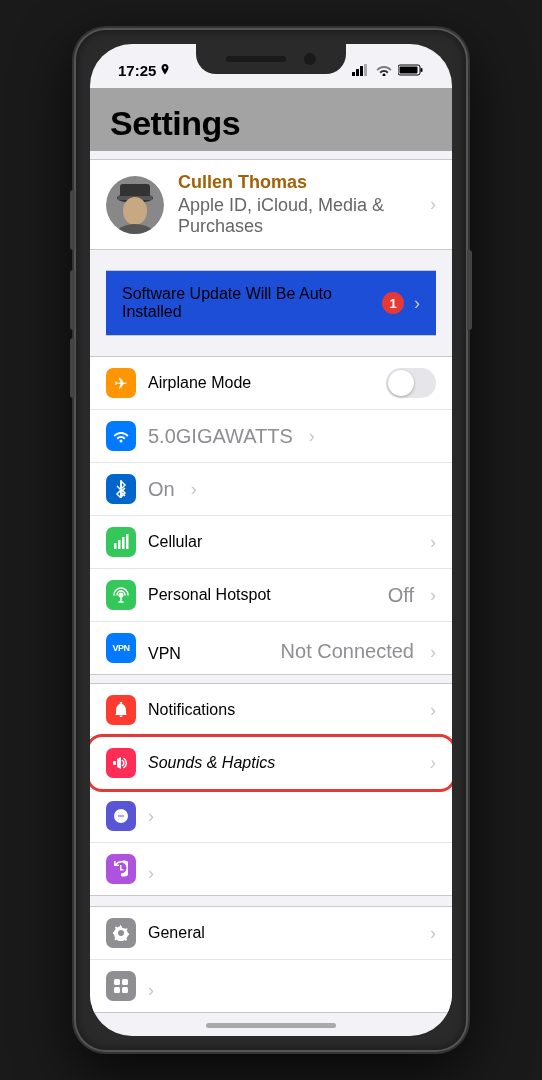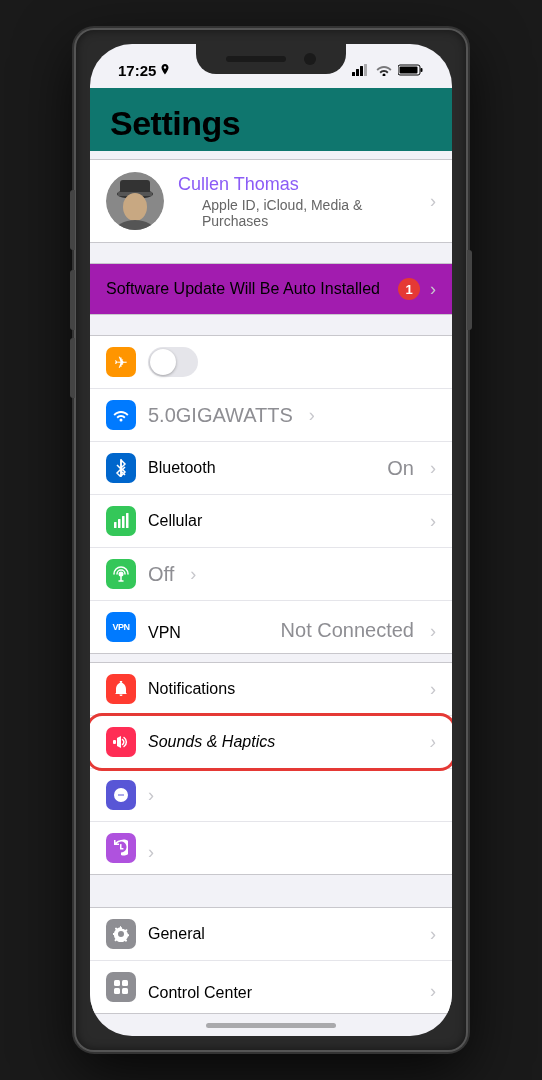--- a/index.html
+++ b/index.html
@@ -11,21 +11,21 @@
       justify-content: center;
       align-items: center;
       font-family: -apple-system, 'SF Pro Display', 'Helvetica Neue', Arial, sans-serif;
       overflow: hidden;
     }
 
     .phone-outer {
       width: 390px;
       height: 1020px;
       background: #2a2a2a;
-      border-radius: 18px;
+      border-radius: 30px;
       position: relative;
       box-shadow:
         0 0 0 2px #555,
         0 0 0 4px #333,
         inset 0 0 10px rgba(0,0,0,0.5),
         0 20px 60px rgba(0,0,0,0.8);
     }
 
     
     .phone-outer::before {
@@ -123,21 +123,21 @@
       height: calc(100% - 44px);
       overflow-y: auto;
       overflow-x: hidden;
       scrollbar-width: none;
     }
     .screen-content::-webkit-scrollbar { display: none; }
 
     
     .settings-header {
       padding: 16px 20px 8px 20px;
-      background: #0f766e;
+      background: #a3a3a3;
     }
     .settings-title {
       font-size: 34px;
       font-weight: 700;
       color: #000;
       letter-spacing: -0.5px;
     }
 
     
     .profile-section {
@@ -160,38 +160,37 @@
       display: flex;
       align-items: center;
       justify-content: center;
     }
     
     .profile-info {
       flex: 1;
     }
     .profile-name {
       font-size: 18px;
-      font-weight: 400;
-      color: #8b5cf6;
+      font-weight: 700;
+      color: #a16207;
     }
     .profile-sub {
-      font-size: 14px;
+      font-size: 18px;
       color: #666;
       margin-top: 2px;
-      margin-left: 24px;
     }
     .chevron {
       color: #c7c7cc;
       font-size: 18px;
     }
 
     
     .update-banner {
-      background: #a21caf;
-      margin: 0;
+      background: #1d4ed8;
+      margin: 16px;
       padding: 14px 16px;
       display: flex;
       align-items: center;
       border-bottom: 0.5px solid #c8c7cc;
       border-top: 0.5px solid #c8c7cc;
       gap: 10px;
     }
     .badge-red {
       background: #e53935;
       color: #fff;
@@ -390,20 +389,21 @@
           <span class="row-label">Software Update Will Be Auto Installed</span>
           <div class="badge-red">1</div>
           <span class="chevron">›</span>
         </div>
       </div>
 
       <div class="settings-group" style="margin-top: 20px;">
 
         <div class="settings-row">
           <div class="row-icon bg-orange">✈</div>
+          <span class="row-label">Airplane Mode</span>
           <div class="toggle off">
             <div class="toggle-knob"></div>
           </div>
         </div>
 
         <div class="settings-row">
           <div class="row-icon bg-blue">
             <svg width="18" height="14" viewBox="0 0 18 14" fill="white">
               <path d="M9 10.5a1.5 1.5 0 110 3 1.5 1.5 0 010-3z"></path>
               <path d="M9 7C7.2 7 5.6 7.8 4.5 9l1.4 1.4C6.8 9.5 7.8 9 9 9s2.2.5 3.1 1.4L13.5 9C12.4 7.8 10.8 7 9 7z"></path>
@@ -414,21 +414,20 @@
           <span class="chevron">›</span>
         </div>
 
         <div class="settings-row">
           <div class="row-icon" style="background:#0066CC;">
             <svg width="14" height="18" viewBox="0 0 14 18" fill="white">
               <path d="M7 0L7 12L11 8L7 12L11 16L7 12L7 18L3 14L7 10L3 6L7 10L7 0Z" stroke="white" stroke-width="1.5" fill="none"></path>
               <path d="M7 1V17M7 1L11 5L7 9M7 17L11 13L7 9" stroke="white" stroke-width="1.5" fill="none"></path>
             </svg>
           </div>
-          <span class="row-label">Bluetooth</span>
           <span class="row-value">On</span>
           <span class="chevron">›</span>
         </div>
 
         <div class="settings-row">
           <div class="row-icon bg-green">
             <svg width="16" height="16" viewBox="0 0 16 16" fill="white">
               <rect x="1" y="9" width="2.5" height="6" rx="0.5"></rect>
               <rect x="5" y="6" width="2.5" height="9" rx="0.5"></rect>
               <rect x="9" y="3" width="2.5" height="12" rx="0.5"></rect>
@@ -441,20 +440,21 @@
 
         <div class="settings-row">
           <div class="row-icon bg-green">
             <svg width="18" height="18" viewBox="0 0 18 18" fill="white">
               <circle cx="9" cy="9" r="2.5"></circle>
               <path d="M5 9a4 4 0 018 0" stroke="white" stroke-width="1.5" fill="none" stroke-linecap="round"></path>
               <path d="M2 9a7 7 0 0114 0" stroke="white" stroke-width="1.5" fill="none" stroke-linecap="round"></path>
               <path d="M9 11v5M7 16h4" stroke="white" stroke-width="1.5" stroke-linecap="round"></path>
             </svg>
           </div>
+          <span class="row-label">Personal Hotspot</span>
           <span class="row-value">Off</span>
           <span class="chevron">›</span>
         </div>
 
         <div class="settings-row">
           <div class="row-icon bg-blue" style="font-size: 9px; font-weight: 700; letter-spacing: -0.5px;">VPN</div>
           <span class="row-label">VPN</span>
           <span class="row-value">Not Connected</span>
           <span class="chevron">›</span>
         </div>
@@ -504,42 +504,41 @@
               <path d="M7 1a7 7 0 00-5.5 2.5V1H0v5h5V4.5H2.8A5.5 5.5 0 117 13.5V16a8 8 0 100-15z"></path>
               <rect x="6" y="5" width="1.5" height="5" rx="0.5"></rect>
               <rect x="6" y="9" width="3.5" height="1.5" rx="0.5"></rect>
             </svg>
           </div>
           <span class="chevron">›</span>
         </div>
 
       </div>
 
-      <div class="settings-group" style="margin-top: 32px;">
+      <div class="settings-group" style="margin-top: 10px;">
 
         <div class="settings-row">
           <div class="row-icon bg-gray">
             <svg width="16" height="16" viewBox="0 0 16 16" fill="white">
               <path d="M8 5a3 3 0 100 6A3 3 0 008 5zm0-4a1 1 0 011 1v.8A5 5 0 0112.2 4l.6-.6a1 1 0 011.4 1.4l-.6.6A5 5 0 0115 8.2h.8a1 1 0 010 2H15a5 5 0 01-1.8 3.2l.6.6a1 1 0 01-1.4 1.4l-.6-.6A5 5 0 019 16.2v.8a1 1 0 01-2 0v-.8A5 5 0 013.8 14.4l-.6.6a1 1 0 01-1.4-1.4l.6-.6A5 5 0 011 9H.2a1 1 0 010-2H1A5 5 0 012.8 3.8l-.6-.6a1 1 0 011.4-1.4l.6.6A5 5 0 017 1.2V.5a1 1 0 011-.5z"></path>
             </svg>
           </div>
           <span class="row-label">General</span>
           <span class="chevron">›</span>
         </div>
 
         <div class="settings-row">
           <div class="row-icon bg-gray">
             <svg width="16" height="16" viewBox="0 0 16 16" fill="white">
               <rect x="1" y="1" width="6" height="6" rx="1.5"></rect>
               <rect x="9" y="1" width="6" height="6" rx="1.5"></rect>
               <rect x="1" y="9" width="6" height="6" rx="1.5"></rect>
               <rect x="9" y="9" width="6" height="6" rx="1.5"></rect>
             </svg>
           </div>
-          <span class="row-label">Control Center</span>
           <span class="chevron">›</span>
         </div>
 
       </div>
 
       <div class="screen-bottom-padding"></div>
 
     </div>
 
     <div class="home-indicator"></div>

